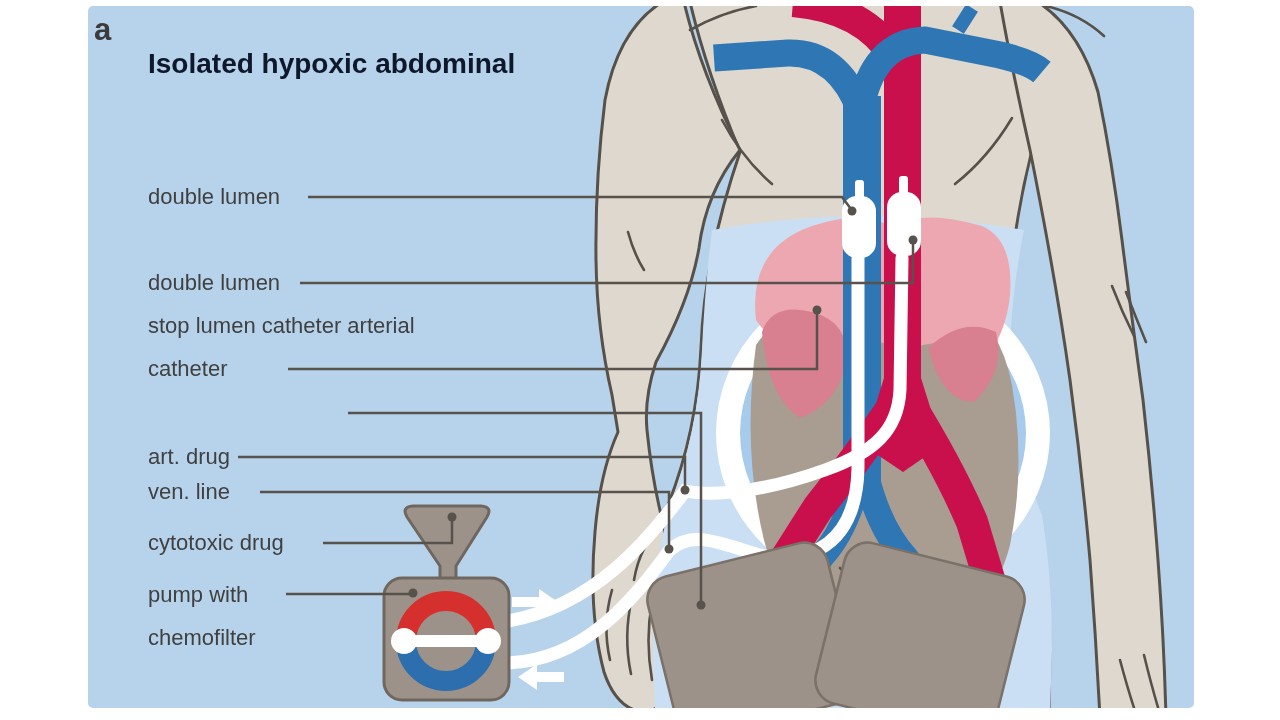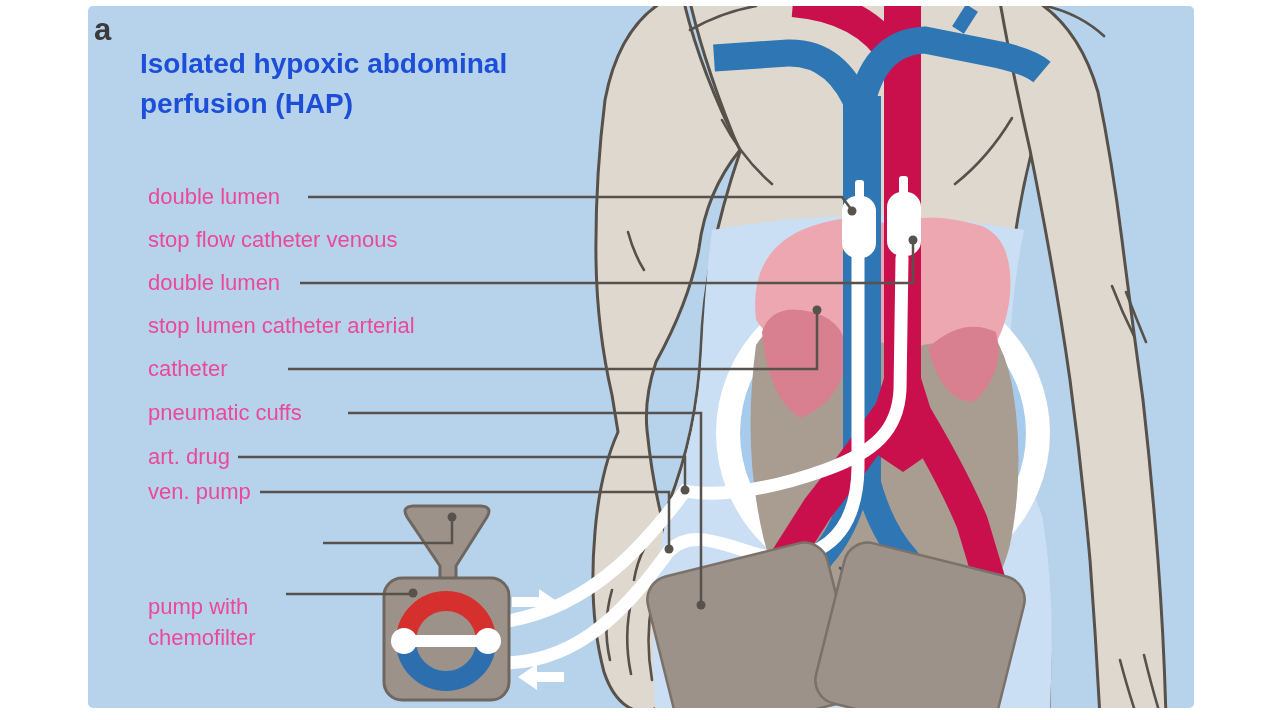--- a/index.html
+++ b/index.html
@@ -1,21 +1,21 @@
 <!DOCTYPE html>
 <html><head>
 <meta charset="utf-8">
 <style>
   html,body{margin:0;padding:0;background:#ffffff;}
   .stage{position:relative;width:1280px;height:720px;background:#ffffff;overflow:hidden;
          font-family:"Liberation Sans", sans-serif;}
   .stage svg{position:absolute;left:0;top:0;}
   .panel-letter{position:absolute;left:94px;top:12px;font-size:31px;font-weight:bold;color:#3b3b3b;}
-  .fig-title{position:absolute;left:140px;top:44px;font-size:28px;font-weight:bold;color:#1d4ed8;line-height:40px;}
-  .lbl{position:absolute;left:148px;font-size:22px;color:#ec4899;line-height:28px;white-space:nowrap;}
+  .fig-title{position:absolute;left:148px;top:44px;font-size:28px;font-weight:bold;color:#0f172a;line-height:40px;}
+  .lbl{position:absolute;left:148px;font-size:22px;color:#404040;line-height:28px;white-space:nowrap;}
 </style>
 </head>
 <body>
 
 <div class="stage">
 
 <svg width="1280" height="720" viewBox="0 0 1280 720">
   <defs>
     <clipPath id="panelClip">
           <rect x="88" y="6" width="1106" height="702" rx="5"></rect>
@@ -131,27 +131,25 @@
       <circle cx="669" cy="549" r="4.5"></circle>
       <circle cx="452" cy="517" r="4.5"></circle>
       <circle cx="413" cy="593" r="4.5"></circle>
     </g>
   </g>
 </svg>
 
   <div class="panel-letter">a</div>
   <div class="fig-title">
     <div>Isolated hypoxic abdominal</div>
-    <div>perfusion (HAP)</div>
   </div>
 
   <div class="lbl" style="top:183px">double lumen</div>
-  <div class="lbl" style="top:226px">stop flow catheter venous</div>
   <div class="lbl" style="top:269px">double lumen</div>
   <div class="lbl" style="top:312px">stop lumen catheter arterial</div>
   <div class="lbl" style="top:355px">catheter</div>
-  <div class="lbl" style="top:399px">pneumatic cuffs</div>
   <div class="lbl" style="top:443px">art. drug</div>
-  <div class="lbl" style="top:478px">ven. pump</div>
-  <div class="lbl" style="top:593px">pump with</div>
+  <div class="lbl" style="top:478px">ven. line</div>
+  <div class="lbl" style="top:529px">cytotoxic drug</div>
+  <div class="lbl" style="top:581px">pump with</div>
   <div class="lbl" style="top:624px">chemofilter</div>
 
 </div>
 
 </body></html>

